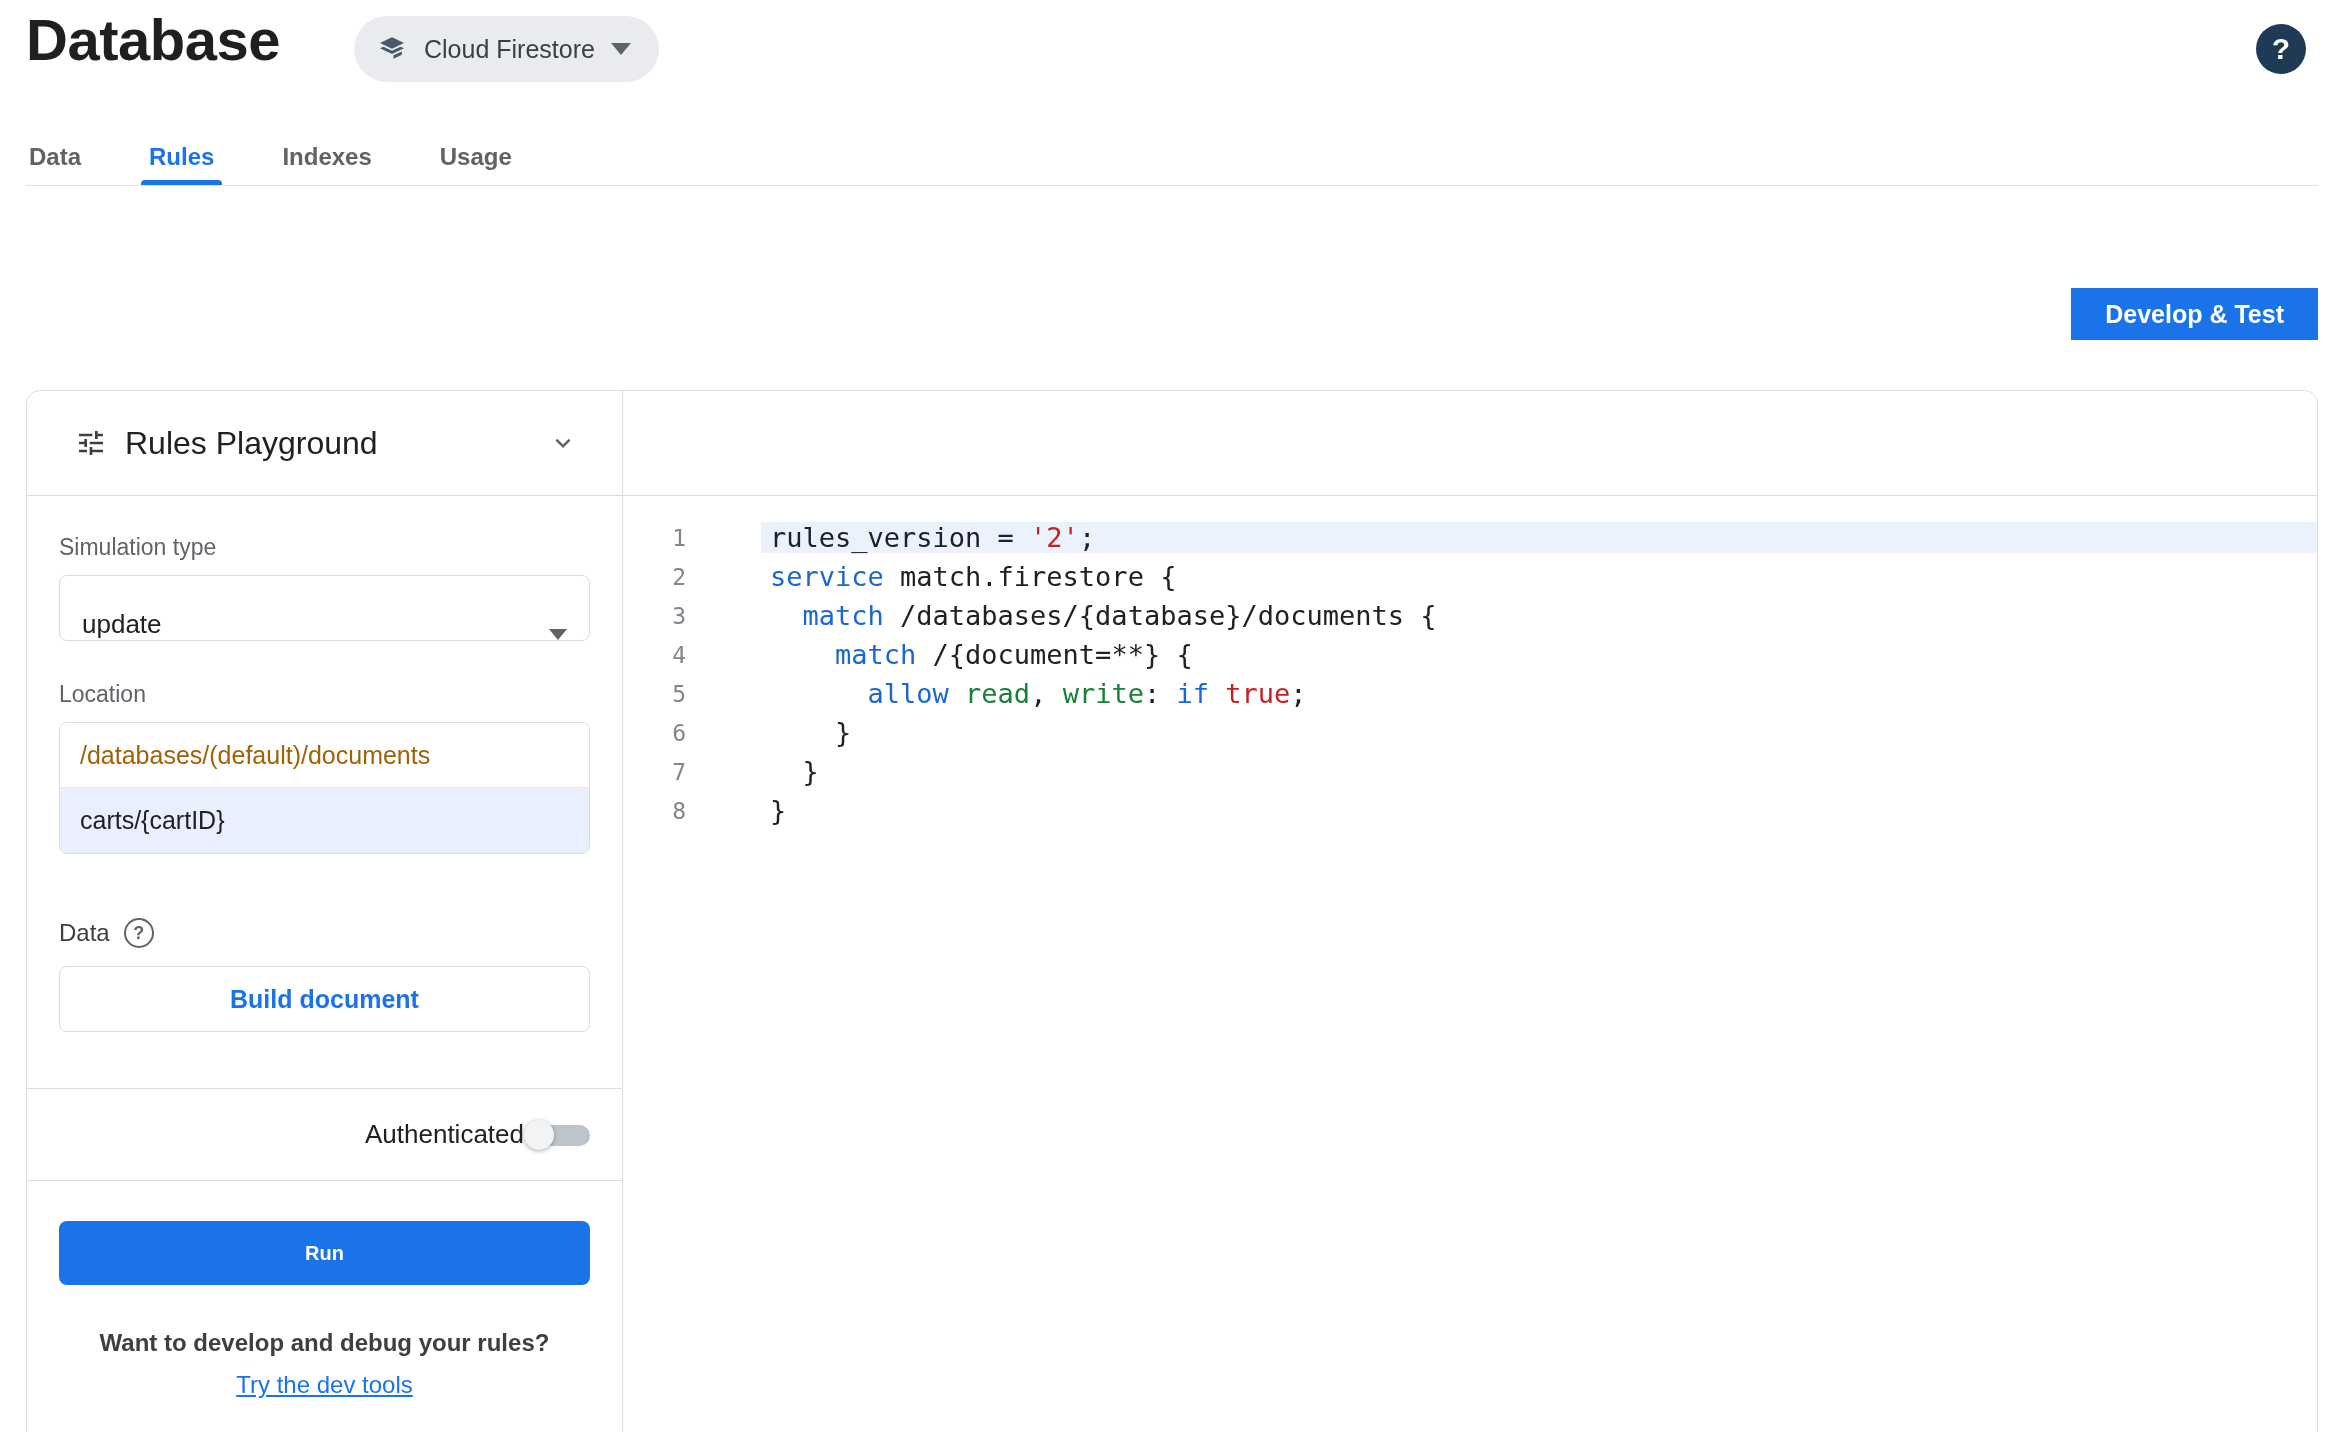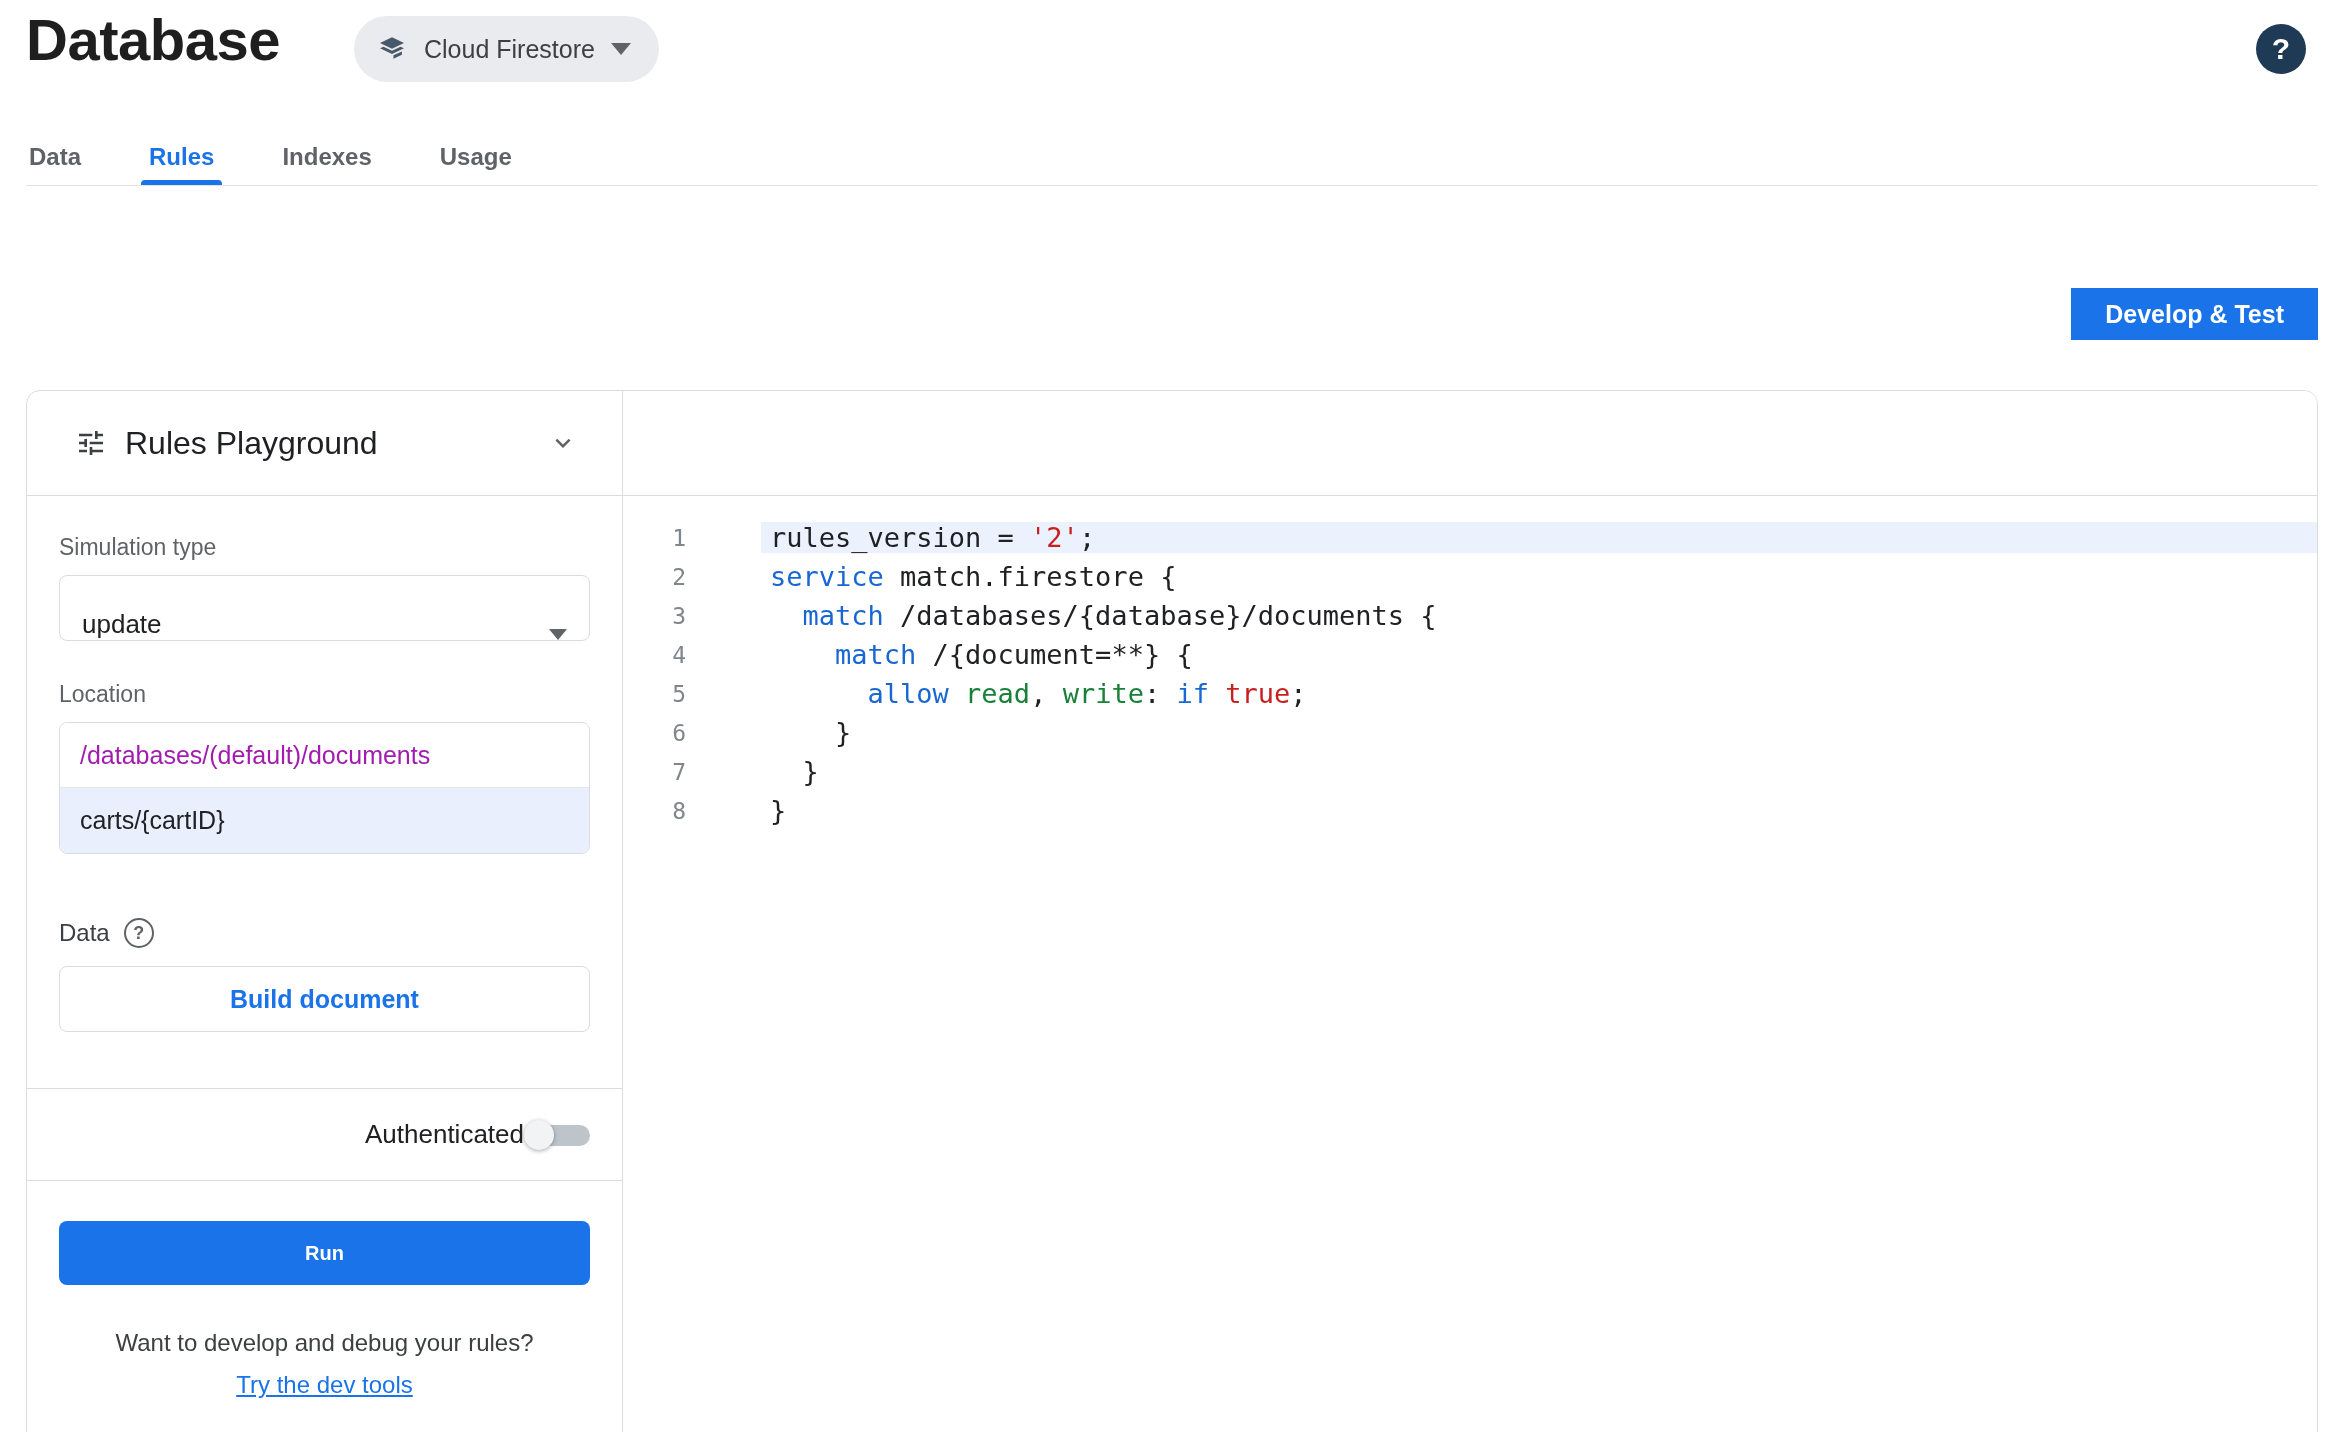--- a/index.html
+++ b/index.html
@@ -71,21 +71,21 @@
   .select {
     height: 66px; border: 1px solid #dadce0; border-radius: 8px;
     display: flex; align-items: flex-end; justify-content: space-between;
     padding: 0 22px; font-size: 26px; color: #202124; cursor: pointer; background: #fff;
   }
   .select .caret-tri { border-top-color: #5f6368; border-left-width: 9px; border-right-width: 9px; border-top-width: 11px; }
   .loc-label { margin-top: 40px; }
   .loc-group { border: 1px solid #dadce0; border-radius: 8px; overflow: hidden; }
   .loc-row1 {
     height: 65px; display: flex; align-items: center; padding: 0 20px;
-    font-size: 25px; color: #a21caf; border-bottom: 1px solid #e3e6ea; background: #fff;
+    font-size: 25px; color: #a16207; border-bottom: 1px solid #e3e6ea; background: #fff;
   }
   .loc-row2 {
     height: 65px; display: flex; align-items: center; padding: 0 20px;
     font-size: 25px; color: #202124; background: #e9effc;
   }
   .data-row { margin-top: 64px; display: flex; align-items: center; gap: 14px; }
   .data-label { font-size: 24px; color: #3c4043; }
   .help-outline {
     width: 30px; height: 30px; border-radius: 50%; border: 2px solid #5f6368;
     color: #5f6368; font-size: 18px; font-weight: 700;
@@ -104,21 +104,21 @@
   .switch .track { position: absolute; left: 10px; top: 5px; width: 56px; height: 21px; border-radius: 11px; background: #bdc4ca; }
   .switch .thumb {
     position: absolute; left: 0; top: 0; width: 30px; height: 30px; border-radius: 50%;
     background: #f2f3f4; box-shadow: 0 1px 4px rgba(60,64,67,.45);
   }
   .run-section { padding: 40px 32px 0 32px; }
   .run-btn {
     width: 100%; height: 64px; background: #1a73e8; color: #fff; border: none;
     border-radius: 8px; font-family: inherit; font-size: 20px; font-weight: 600; cursor: pointer;
   }
-  .hint { margin-top: 44px; text-align: center; font-size: 24px; color: #3c4043; }
+  .hint { margin-top: 44px; text-align: center; font-size: 24px; color: #3c4043; font-weight: bold; }
   .devtools { display: block; margin-top: 14px; text-align: center; font-size: 24px; color: #1a73e8; text-decoration: underline; cursor: pointer; }
 
   
   .editor { flex: 1; display: flex; flex-direction: column; background: #fff; }
   .editor-toolbar { height: 105px; min-height: 105px; border-bottom: 1px solid #dadce0; }
   .code-area { padding-top: 22px; font-family: "DejaVu Sans Mono", monospace; }
   .line { display: flex; height: 39px; align-items: center; }
   .ln { width: 63px; min-width: 63px; text-align: right; font-size: 23px; color: #80868b; }
   .code { flex: 1; margin-left: 75px; padding-left: 9px; font-size: 27px; white-space: pre; color: #202124; }
   .line.active .code { background: #ecf2fd; }

